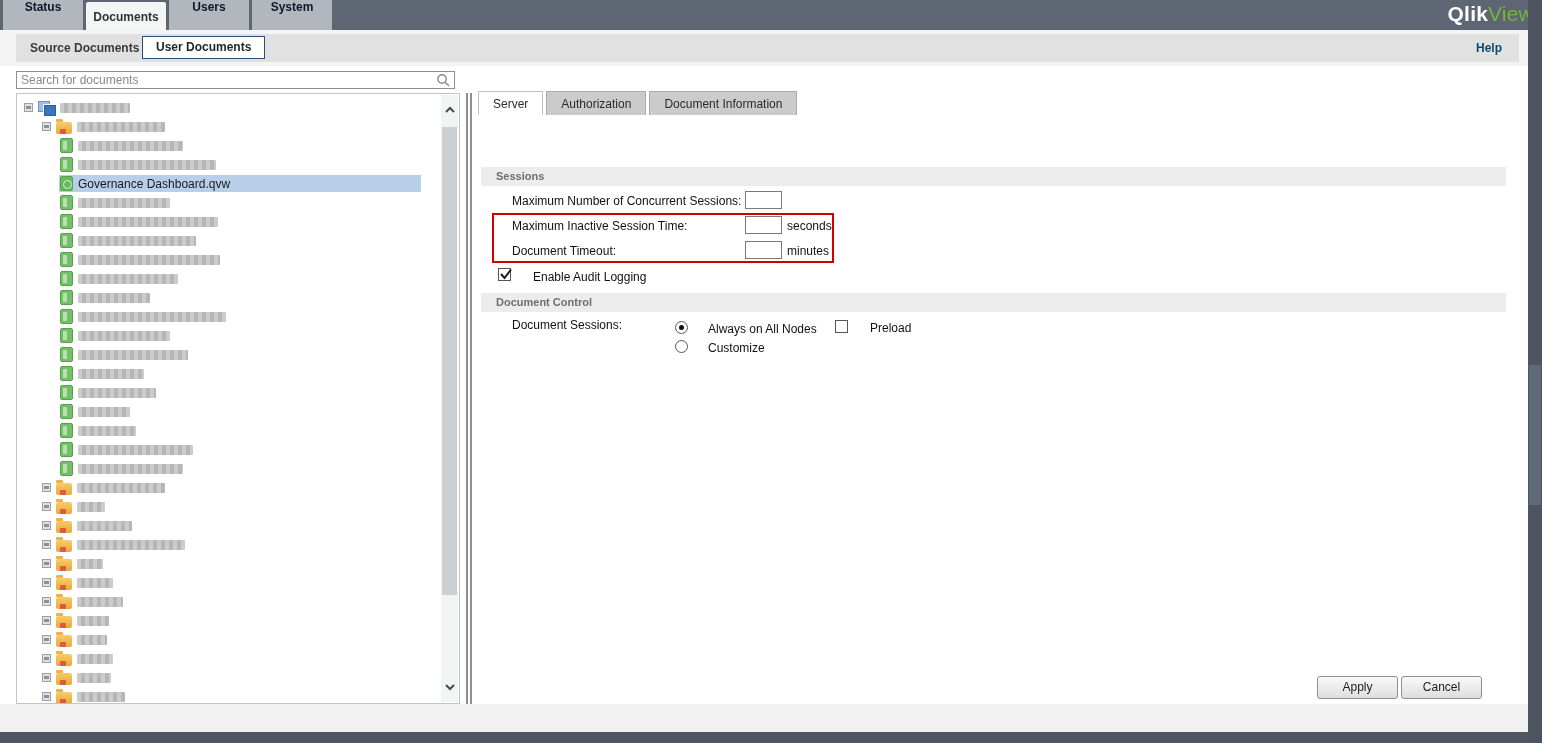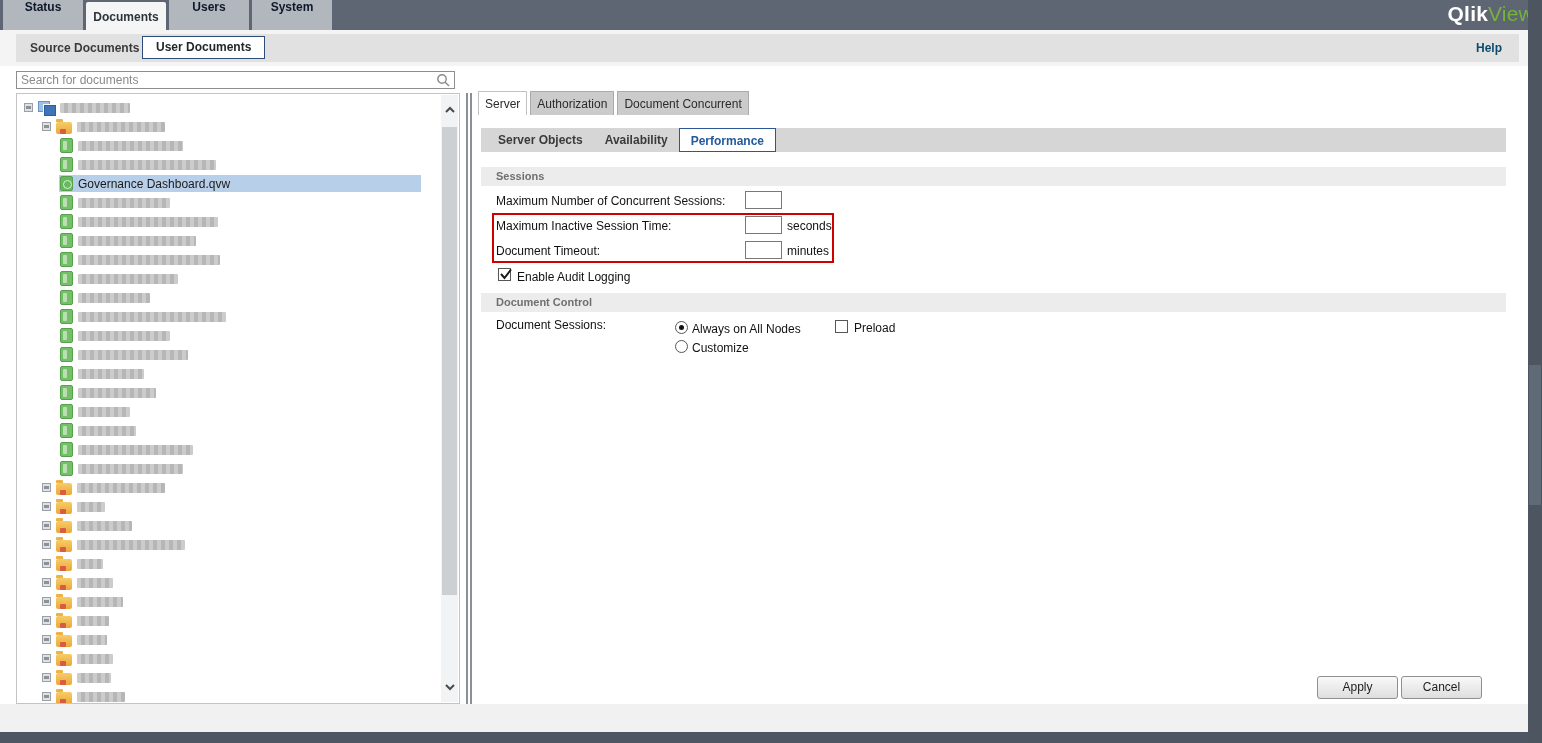--- a/index.html
+++ b/index.html
@@ -57,33 +57,33 @@
   
   .vscroll { position:absolute; right:1px; top:1px; width:17px; height:607px; background:#f2f3f4; }
   .sbtn { position:absolute; left:0; width:17px; height:30px; display:flex; align-items:center; justify-content:center; cursor:pointer; }
   .sbtn.up { top:0; } .sbtn.down { bottom:0; }
   .sthumb { position:absolute; left:1px; top:32px; width:15px; height:468px; background:#cdd0d3; cursor:grab; }
 
   .divline { position:absolute; top:93px; width:2px; height:611px; background:#8a9097; }
 
   
   .dtabs { position:absolute; left:478px; top:91px; height:24px; display:flex; gap:3px; }
-  .dtab { height:24px; line-height:24px; padding:0 6px; font-size:12px; color:#2b2b2b; background:#cbcbcb;
+  .dtab { height:24px; line-height:24px; padding:0 14px; font-size:12px; color:#2b2b2b; background:#cbcbcb;
           border:1px solid #ababab; border-bottom:none; border-radius:1px 1px 0 0; cursor:pointer; }
   .dtab.active { background:#ffffff; border-color:#c2c2c2; }
 
   .subtabbar { position:absolute; left:481px; top:128px; width:1025px; height:24px; background:#d6d6d6; display:flex; align-items:center; }
   .subtab { font-size:12px; font-weight:bold; color:#3a3a3a; padding:0 11px; line-height:24px; cursor:pointer; }
   .subtab:first-child { margin-left:6px; }
   .subtab.active { background:#ffffff; border:1px solid #2b5797; color:#235a9d; height:24px; }
 
   .secthdr { position:absolute; left:481px; width:1025px; height:19px; background:#ececec;
              font-size:11px; font-weight:bold; color:#6f6f6f; line-height:19px; padding-left:15px; }
 
-  .flabel { position:absolute; font-size:12px; color:#111; }
+  .flabel { position:absolute; font-size:12px; color:#111;margin-left:16px; }
   .fldbox { position:absolute; width:37px; height:18px; border:1px solid #787878; background:#fff; font-size:12px; padding:0 3px; font-family:"Liberation Sans", sans-serif; }
   .unit { position:absolute; font-size:12px; color:#111; }
 
   .redbox { position:absolute; left:492px; top:213px; width:342px; height:50px; border:2px solid #d10000; pointer-events:none; }
 
   .checkbox { position:absolute; width:13px; height:13px; border:1px solid #565656; background:#fff; cursor:pointer; }
   .checkbox svg { display:none; position:absolute; left:-1px; top:-3px; }
   .checkbox.on svg { display:block; }
   .radio { position:absolute; width:13px; height:13px; border:1px solid #565656; border-radius:50%; background:#fff; cursor:pointer; }
   .radio .dot { display:none; position:absolute; left:3px; top:3px; width:5px; height:5px; border-radius:50%; background:#111; }
@@ -346,28 +346,23 @@
         </div>
       </div>
     </div>
 
   <div class="divline" style="left:466px"></div>
   <div class="divline" style="left:470px"></div>
 
   <div class="dtabs">
     <div class="dtab active">Server</div>
     <div class="dtab">Authorization</div>
-    <div class="dtab">Document Concurrent</div>
+    <div class="dtab">Document Information</div>
   </div>
 
-  <div class="subtabbar">
-    <div class="subtab">Server Objects</div>
-    <div class="subtab">Availability</div>
-    <div class="subtab active">Performance</div>
-  </div>
 
   <div class="secthdr" style="top:167px">Sessions</div>
 
   <div class="flabel" style="left:496px; top:194px">Maximum Number of Concurrent Sessions:</div>
   <input class="fldbox" style="left: 745px; top: 191px;" value="">
 
   <div class="flabel" style="left:496px; top:219px">Maximum Inactive Session Time:</div>
   <input class="fldbox" style="left: 745px; top: 216px;" value="">
   <div class="unit" style="left:787px; top:219px">seconds</div>
 

